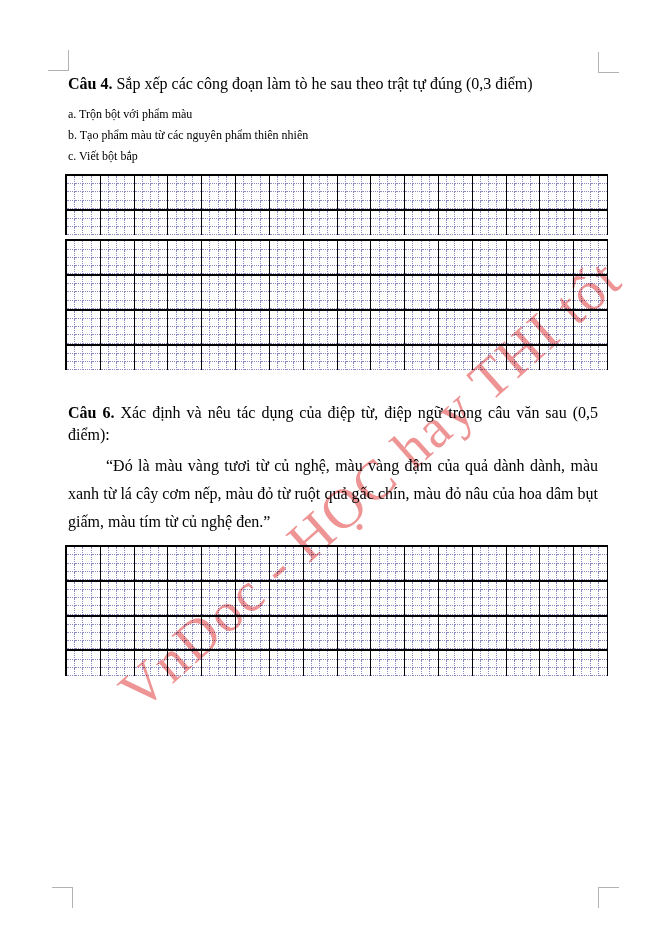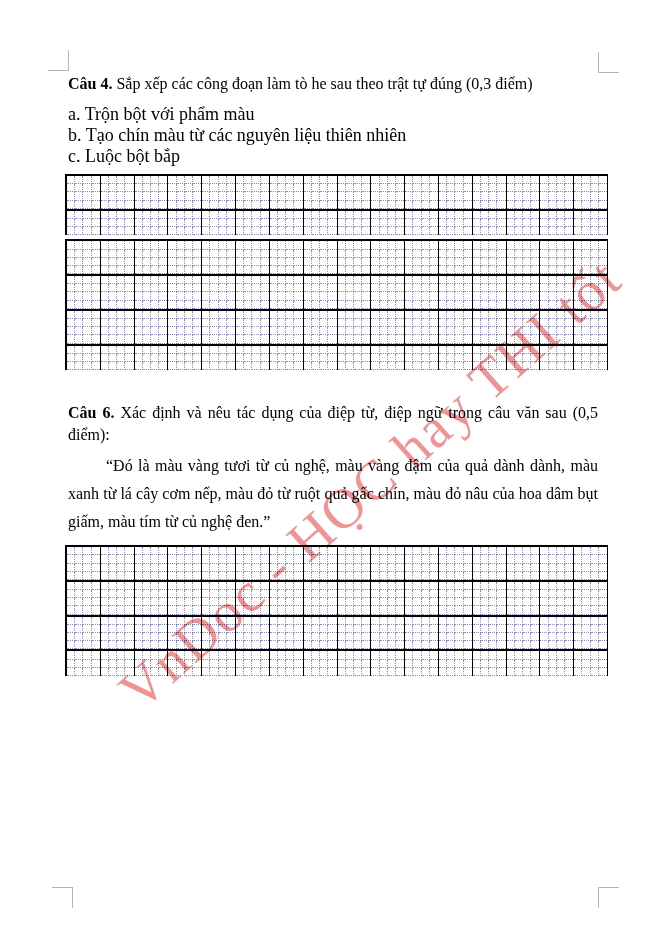--- a/index.html
+++ b/index.html
@@ -5,21 +5,21 @@
   html,body{margin:0;padding:0;}
   body{
     width:671px;height:944px;position:relative;background:#ffffff;
     overflow:hidden;
     font-family:"Liberation Serif","DejaVu Serif",serif;color:#000;
   }
   .content{position:absolute;left:68px;top:0;width:530px;}
   .para{font-size:16px;line-height:22px;text-align:justify;}
   .q-label{font-weight:bold;}
   .opts{margin-top:9px;}
-  .opt{font-size:18px;line-height:21px;text-align:left;}
+  .opt{font-size:12px;line-height:21px;text-align:left;}
   .quote{text-indent:38px;line-height:28px;}
   #q4h{margin-top:73px;}
   #grid0{margin-top:7px;}
   #q5{margin-top:25px;}
   #grid1{margin-top:4px;}
   #q6{margin-top:32px;}
   #q6quote{margin-top:6px;}
   #grid2{margin-top:9px;}
   #q7{margin-top:22px;}
   #q7quote{margin-top:6px;}
@@ -57,22 +57,22 @@
 <div class="corner tr"></div>
 <div class="corner bl"></div>
 <div class="corner br"></div>
 
 <div class="content">
 
   <div id="q4h" class="para"><span class="q-label">Câu 4.</span> <span>Sắp xếp các công đoạn làm tò he sau theo trật tự đúng (0,3 điểm)</span></div>
 
   <div class="opts">
     <div class="opt">a. Trộn bột với phẩm màu</div>
-    <div class="opt">b. Tạo chín màu từ các nguyên liệu thiên nhiên</div>
-    <div class="opt">c. Luộc bột bắp</div>
+    <div class="opt">b. Tạo phẩm màu từ các nguyên phẩm thiên nhiên</div>
+    <div class="opt">c. Viết bột bắp</div>
   </div>
 
   <div id="grid0" class="agrid">
       <div class="brow">
         <div class="bcell">
           <div class="scell"></div>
           <div class="scell"></div>
           <div class="scell"></div>
           <div class="scell"></div>
           <div class="scell"></div>

